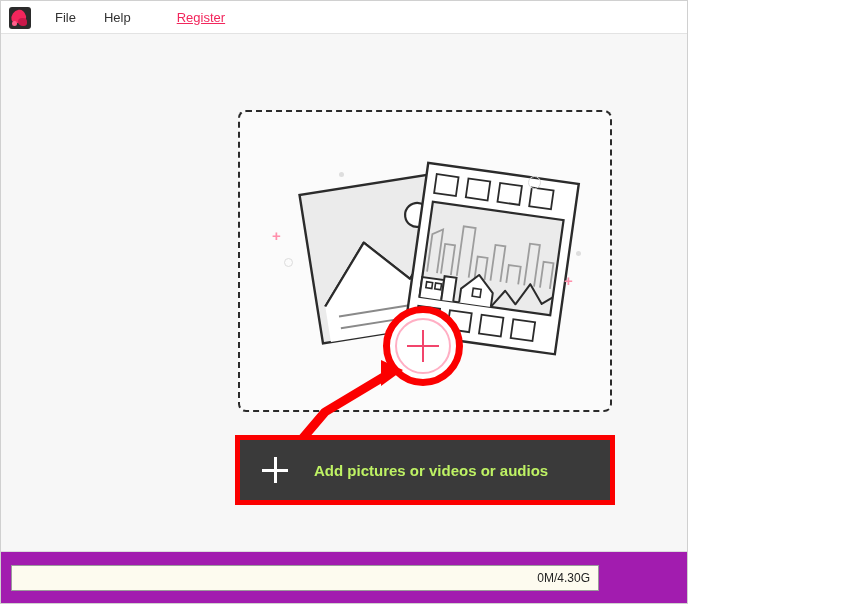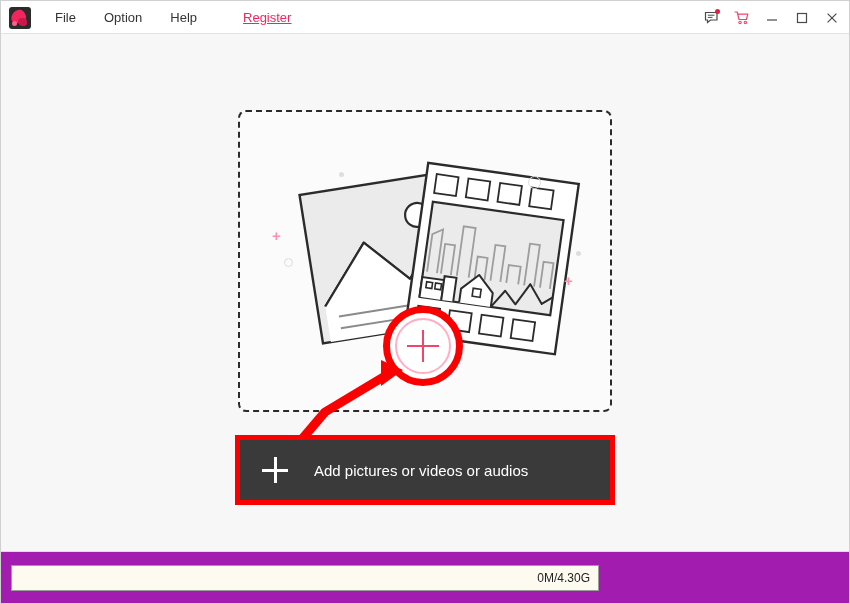--- a/index.html
+++ b/index.html
@@ -9,21 +9,21 @@
   body {
     width: 850px;
     height: 604px;
     font-family: "Liberation Sans", sans-serif;
     background: #ffffff;
     overflow: hidden;
     -webkit-font-smoothing: antialiased;
   }
   #app {
     position: relative;
-    width: 850px;
+    width: 688px;
     height: 604px;
     box-sizing: border-box;
     border: 1px solid #d0d0d0;
     background: #f6f6f6;
     overflow: hidden;
   }
 
   
   .titlebar {
     position: absolute;
@@ -218,24 +218,25 @@
     flex: none;
   }
   .addbar-plus:before, .addbar-plus:after {
     content: "";
     position: absolute;
     background: #ffffff;
   }
   .addbar-plus:before { left: 12px; top: 0; width: 2.5px; height: 26px; }
   .addbar-plus:after  { left: 0; top: 12px; width: 26px; height: 2.5px; }
   .addbar-label {
-    color: #ffffff;
+    color: #bef264;
     font-size: 15px;
     margin-left: 26px;
     white-space: nowrap;
+    font-weight: bold;
   }
 
   .arrow-svg {
     position: absolute;
     left: 262px; top: 320px;
     width: 150px; height: 110px;
     pointer-events: none;
   }
 
   
@@ -274,21 +275,20 @@
   <div class="titlebar">
 
     <div class="app-logo">
       <div class="blob1"></div>
       <div class="blob2"></div>
       <div class="blob3"></div>
     </div>
 
     <div class="menu">
       <div class="menu-item">File</div>
-      <div class="menu-item">Option</div>
       <div class="menu-item">Help</div>
       <div class="menu-item register">Register</div>
     </div>
 
     <div class="winctrls">
 
       <div class="wc">
         <svg width="16" height="16" viewBox="0 0 16 16">
           <path d="M1.5 2.5 H13 V10 H6.5 L3.5 12.5 V10 H1.5 Z" fill="none" stroke="#4a4a4a" stroke-width="1.2"></path>
           <line x1="3.8" y1="5.2" x2="10.5" y2="5.2" stroke="#4a4a4a" stroke-width="1"></line>

